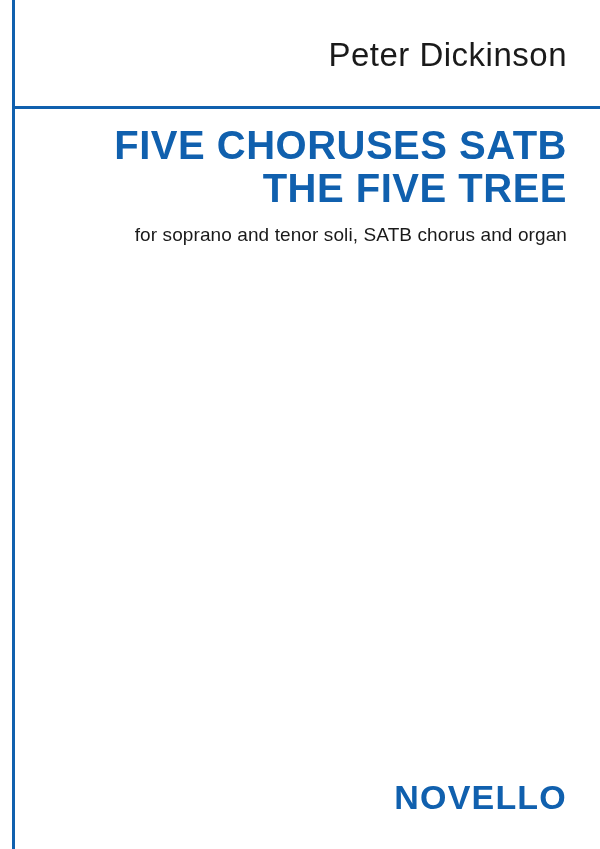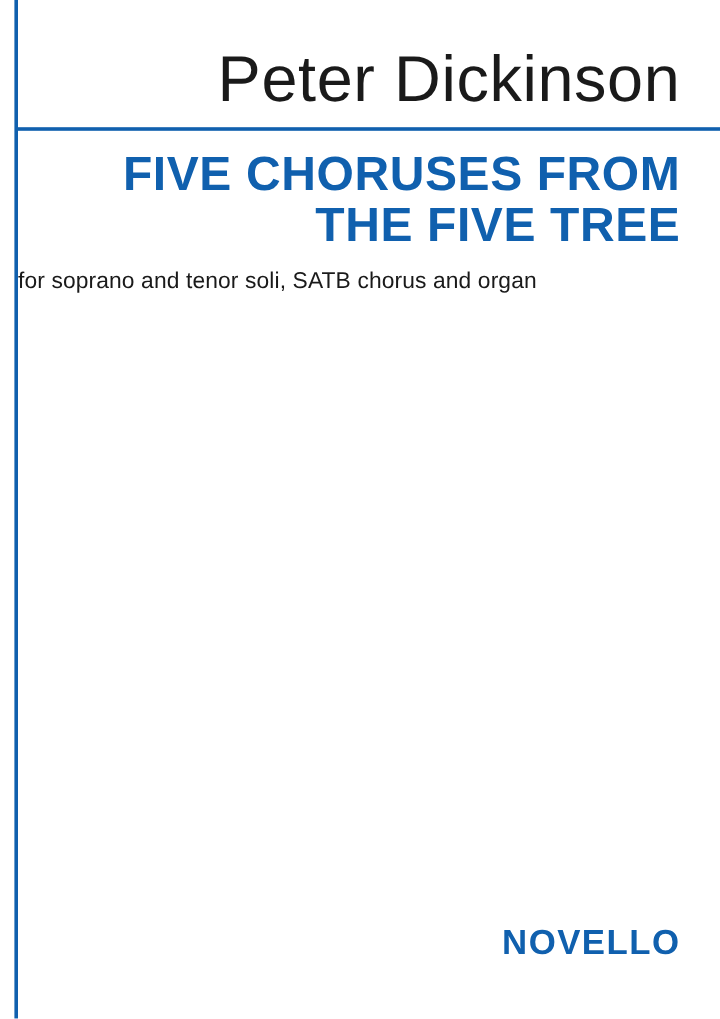--- a/index.html
+++ b/index.html
@@ -33,21 +33,21 @@
     top: 0;
     right: 0;
     bottom: 0;
   }
   .composer {
     position: absolute;
     left: 0;
     right: 33px;
     top: 38px;
     text-align: right;
-    font-size: 54px;
+    font-size: 33px;
     font-weight: 400;
     color: #1a1a1a;
     letter-spacing: 0.5px;
     line-height: 1.05;
     font-family: "Liberation Sans", sans-serif;
   }
   .rule-under-composer {
     position: absolute;
     left: 0;
     right: 0;
@@ -69,50 +69,51 @@
   }
   .title-line {
     display: block;
     white-space: nowrap;
   }
   .subtitle {
     position: absolute;
     left: 0;
     right: 33px;
     top: 224px;
+    text-align: right;
     color: #1a1a1a;
     font-size: 19px;
     font-weight: 400;
     letter-spacing: 0.1px;
   }
   .publisher {
     position: absolute;
     right: 33px;
-    bottom: 46px;
+    bottom: 32px;
     color: #1060ae;
-    font-size: 29px;
+    font-size: 34px;
     font-weight: bold;
     letter-spacing: 1.2px;
   }
 </style>
 </head>
 <body>
 
 <div class="page">
 
   <div class="left-rule"></div>
 
   <div class="cover-inner">
 
     <div class="composer">Peter Dickinson</div>
 
     <div class="rule-under-composer"></div>
 
     <div class="title-block">
-      <span class="title-line">FIVE CHORUSES FROM</span>
+      <span class="title-line">FIVE CHORUSES SATB</span>
       <span class="title-line">THE FIVE TREE</span>
     </div>
 
     <div class="subtitle">for soprano and tenor soli, SATB chorus and organ</div>
 
     <div class="publisher">NOVELLO</div>
 
   </div>
 </div>
 

